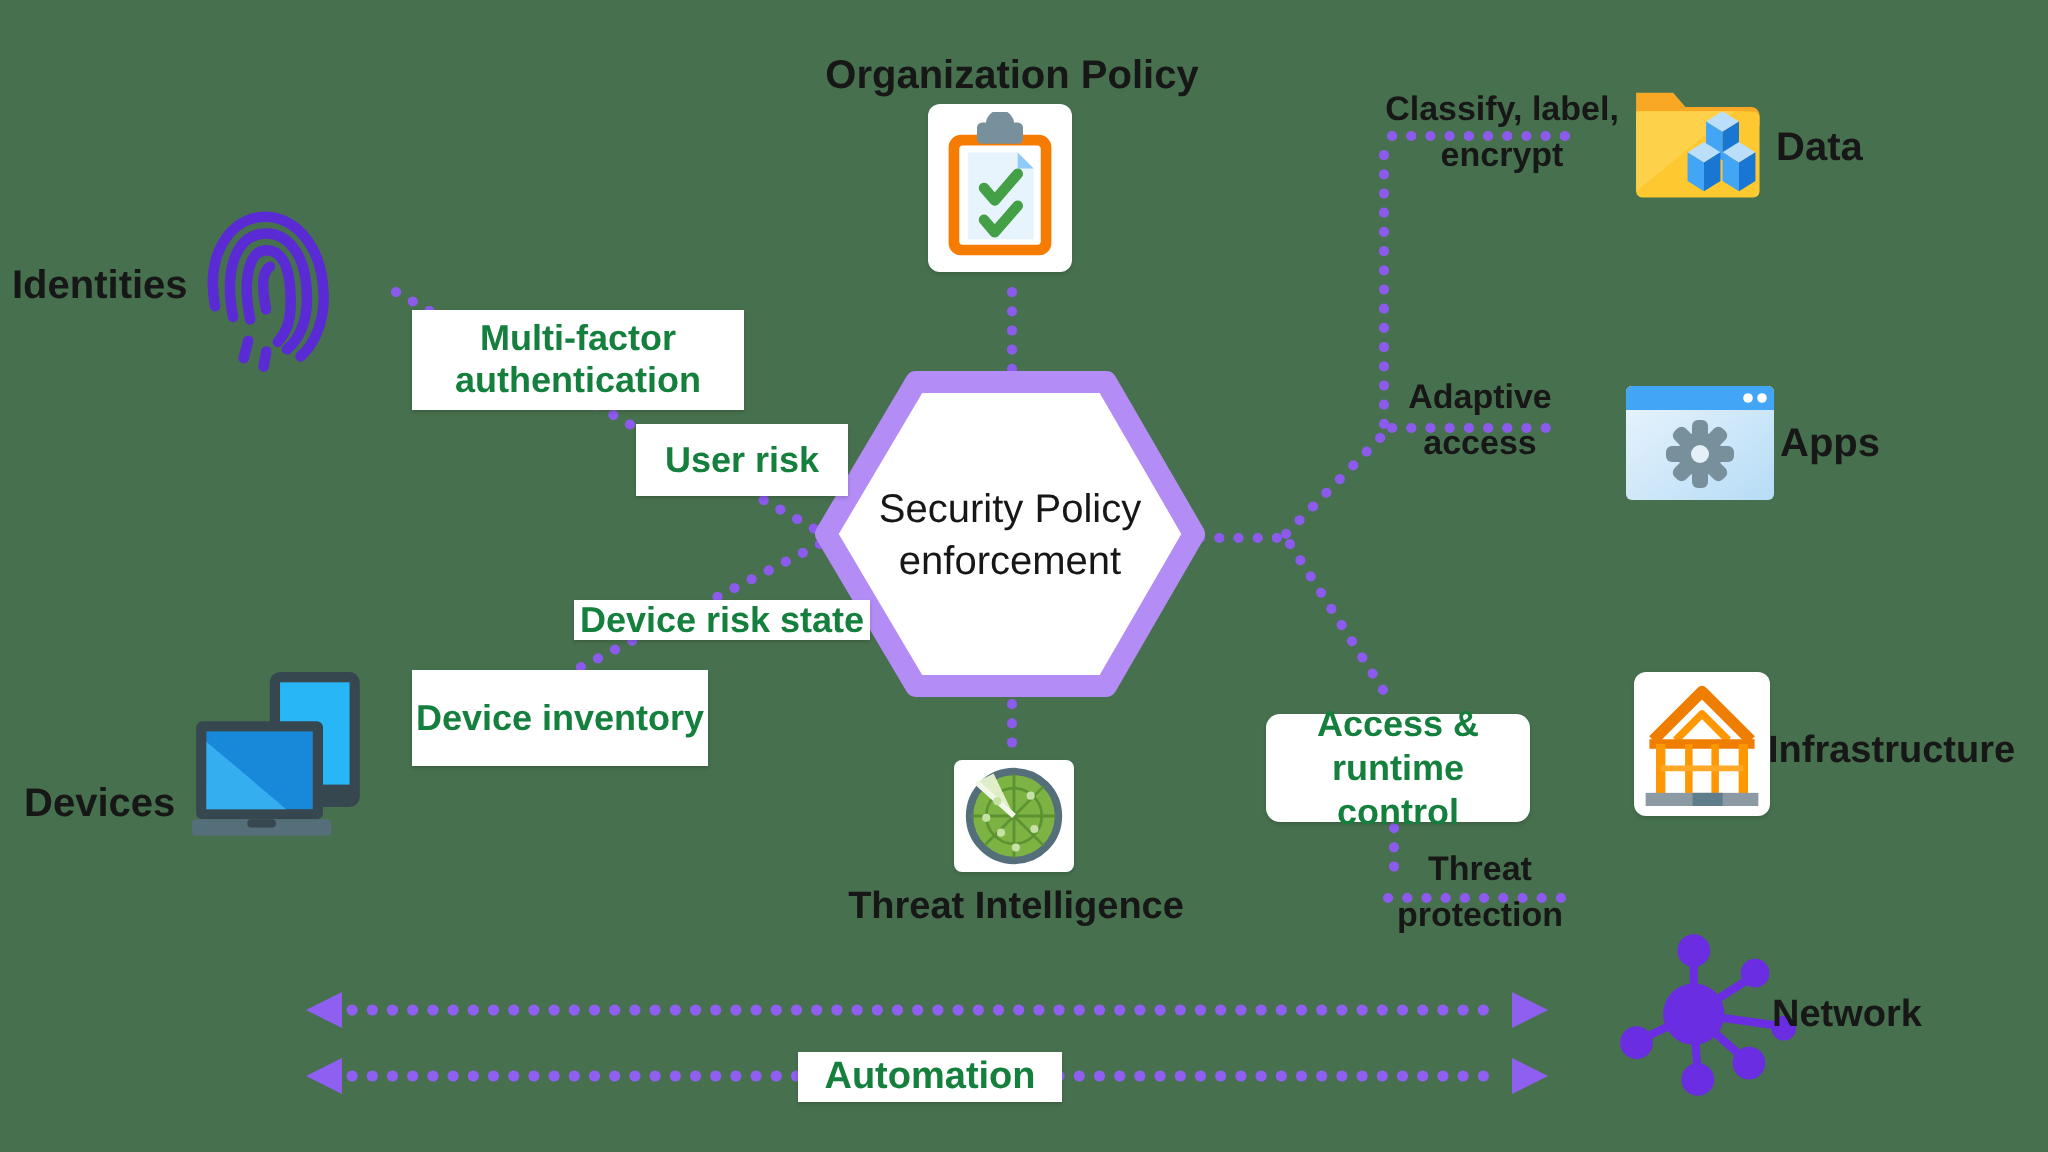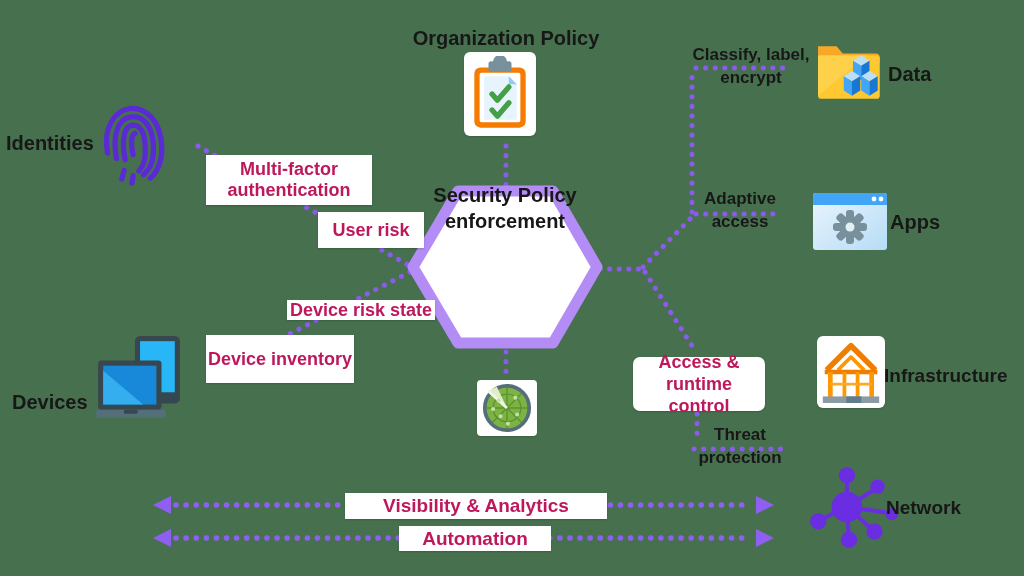--- a/index.html
+++ b/index.html
@@ -8,34 +8,34 @@
     overflow:hidden;font-family:"Liberation Sans",sans-serif;color:#171717;
   }
   .abs{position:absolute;}
   .plain-lbl{position:absolute;font-weight:700;color:#171717;z-index:4;line-height:1.15;}
   .sz20{font-size:20px;}
   .sz19{font-size:19px;}
   .sz18{font-size:18px;}
   .sz17{font-size:17px;}
   .center{text-align:center;}
   .white-box{
-    position:absolute;background:#ffffff;z-index:4;font-weight:700;color:#be185d;
+    position:absolute;background:#ffffff;z-index:4;font-weight:700;color:#15803d;
     display:flex;align-items:center;justify-content:center;text-align:center;
     box-shadow:0 1px 2px rgba(0,0,0,0.18);
   }
   .icon-card{
     position:absolute;background:#ffffff;border-radius:6px;z-index:3;
     display:flex;align-items:center;justify-content:center;
     box-shadow:0 1px 2px rgba(0,0,0,0.15);
   }
   #lines-svg{position:absolute;left:0;top:0;z-index:1;}
   #hexagon{position:absolute;left:405px;top:182px;width:200px;height:172px;z-index:3;}
   #hexagon .hex-text{
-    position:absolute;inset:0;display:flex;align-items:flex-start;justify-content:center;
-    text-align:center;font-size:20px;font-weight:700;line-height:1.3;z-index:4;
+    position:absolute;inset:0;display:flex;align-items:center;justify-content:center;
+    text-align:center;font-size:20px;font-weight:400;line-height:1.3;z-index:4;
   }
   #hexagon .hex-text span{display:block;width:160px;}
   .icon-svg{display:block;}
 </style>
 </head>
 <body>
 
 <div id="stage">
 
   <svg id="lines-svg" width="1024" height="576" viewBox="0 0 1024 576">
@@ -140,20 +140,21 @@
       <g fill="#c5e1a5">
         <circle cx="20" cy="19" r="2.2"></circle>
           <circle cx="38" cy="16" r="2.2"></circle>
         <circle cx="22" cy="36" r="2.2"></circle>
           <circle cx="40" cy="34" r="2.2"></circle>
         <circle cx="30" cy="44" r="2.2"></circle>
           <circle cx="14" cy="28" r="2.2"></circle>
       </g>
     </svg>
   </div>
+  <div class="plain-lbl sz19 center" style="left:398px;top:443px;width:220px;">Threat Intelligence</div>
 
   <div class="abs" style="left:816px;top:38px;z-index:3;">
     <svg class="icon-svg" width="72" height="66" viewBox="0 0 70 64">
       <path d="M2,8 h18 l6,7 h32 a4,4 0 0 1 4,4 v5 H2 z" fill="#f9a825"></path>
       <rect x="2" y="17" width="60" height="42" rx="3" fill="#fdc830"></rect>
       <polygon points="2,17 50,17 2,56" fill="#fdd24a"></polygon>
       <g>
         <polygon points="36,22 44,17 52,22 44,27" fill="#bbdefb"></polygon>
         <polygon points="36,22 44,27 44,41 36,36" fill="#42a5f5"></polygon>
         <polygon points="52,22 44,27 44,41 52,36" fill="#1976d2"></polygon>
@@ -221,16 +222,15 @@
         <circle cx="70" cy="26" r="7"></circle>
         <circle cx="84" cy="53" r="6"></circle>
         <circle cx="67" cy="70" r="8"></circle>
         <circle cx="42" cy="78" r="8"></circle>
         <circle cx="12" cy="60" r="8"></circle>
       </g>
     </svg>
   </div>
   <div class="plain-lbl sz19" style="left:886px;top:497px;">Network</div>
 
-  <div class="white-box sz19" style="left:345px;top:493px;width:262px;height:26px;">Visibility &amp; Analytics</div>
-  <div class="white-box sz19" style="left:399px;top:526px;width:152px;height:25px;">Automation</div>
+  <div class="white-box sz19" style="left:399px;top:526px;width:132px;height:25px;">Automation</div>
 
 </div>
 
 </body></html>

